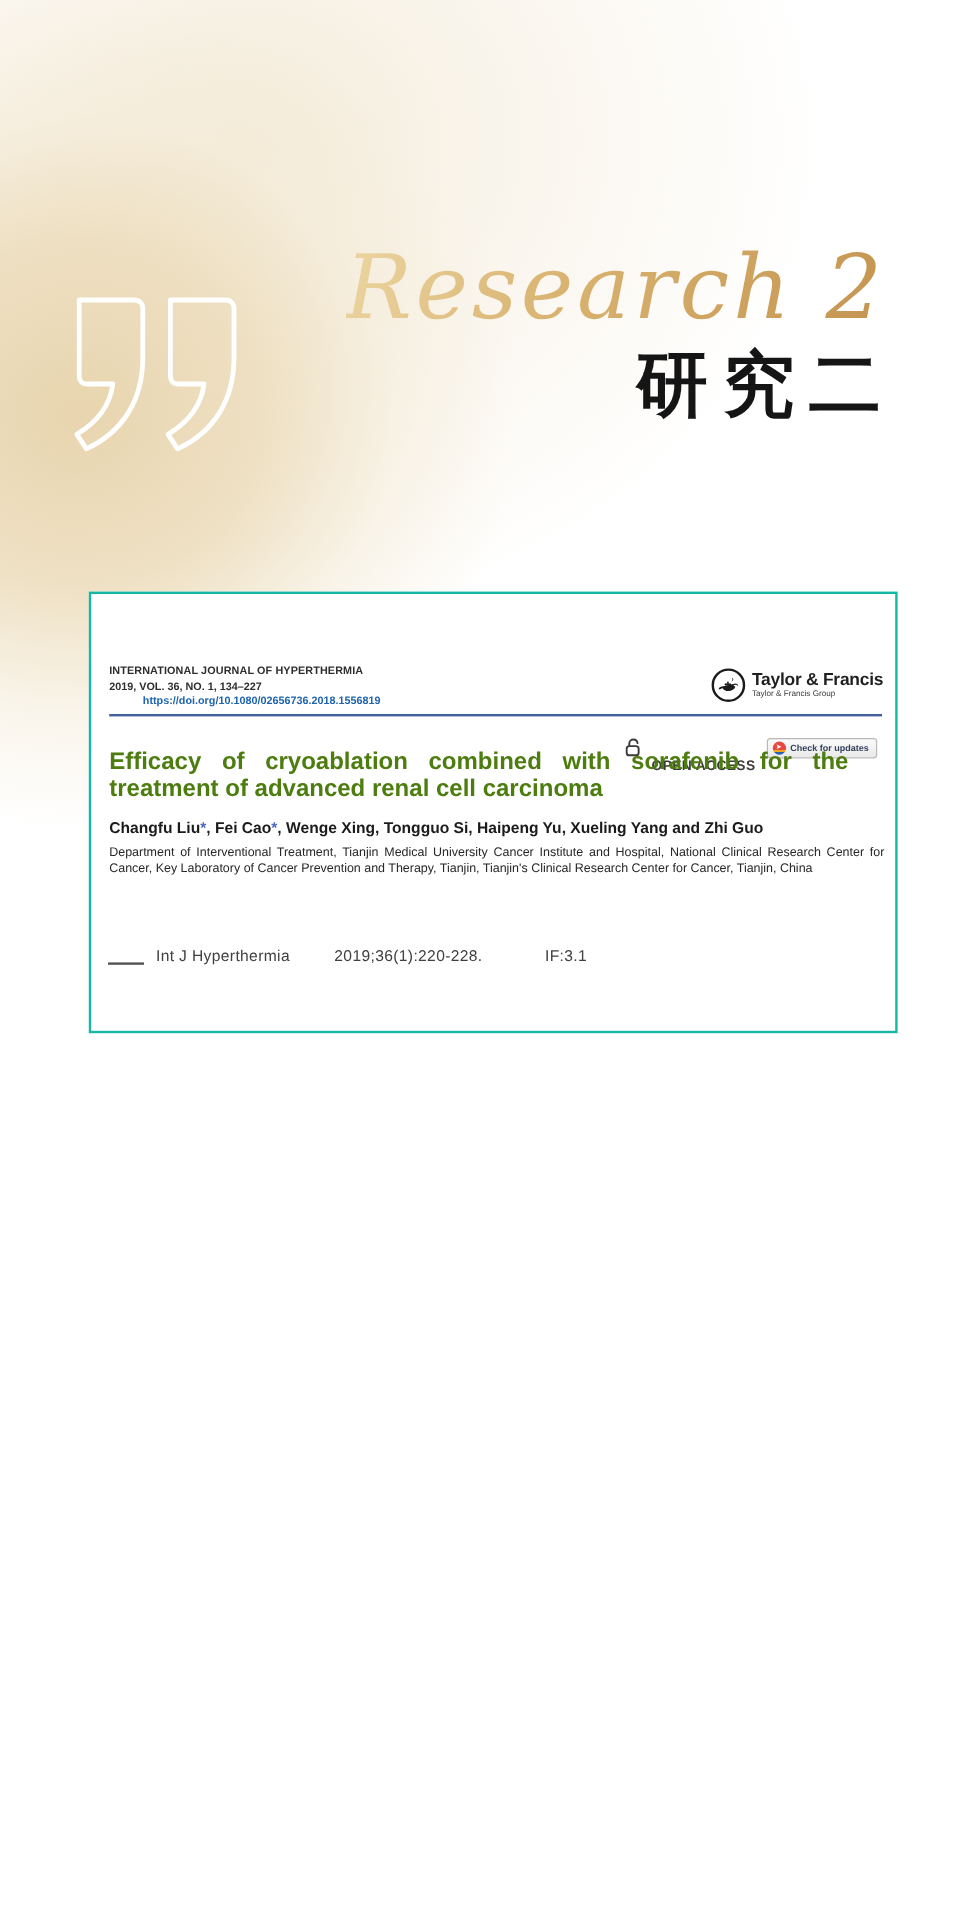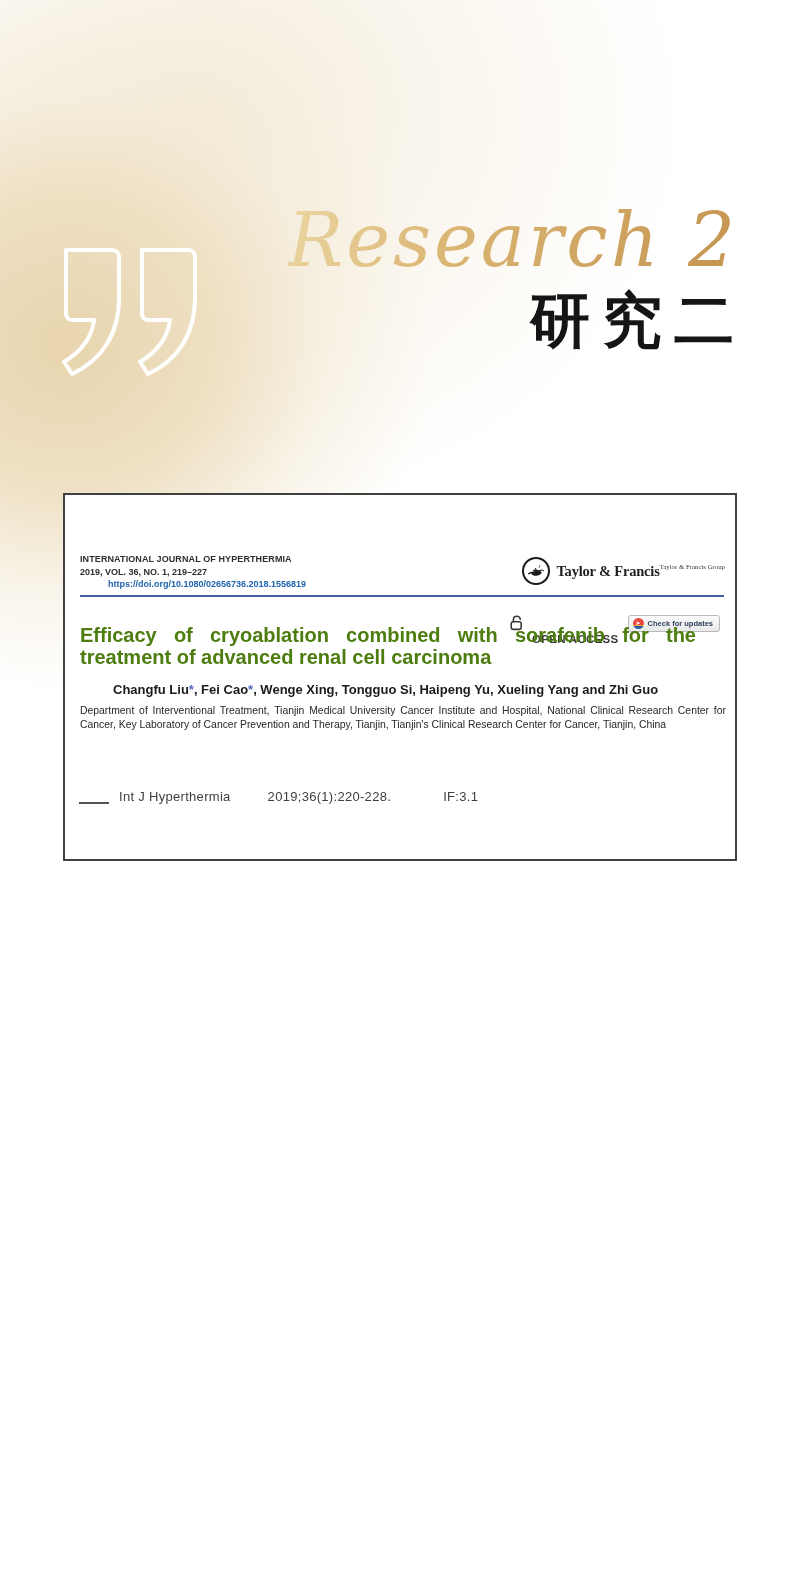--- a/index.html
+++ b/index.html
@@ -25,52 +25,52 @@
     background:linear-gradient(110deg,#ecd6a2 0%,#d9b371 40%,#c49450 100%);
     -webkit-background-clip:text; background-clip:text; color:transparent;
   }
   .cn-title {
     position:absolute; right:54px; top:288px;
     font-family:"Liberation Serif","DejaVu Serif",serif; font-weight:700;
     font-size:60px; line-height:1.1; letter-spacing:12px; color:#151515; white-space:nowrap;
   }
   
   .paper-card {
-    position:absolute; left:63px; top:493px; width:674px; height:368px;
-    background:#ffffff; border:2px solid #404040;
+    position:absolute; left:74px; top:493px; width:674px; height:368px;
+    background:#ffffff; border:2px solid #14b8a6;
   }
   .journal-block { position:absolute; left:15px; top:58px; line-height:12.5px; }
   .journal-name   { font-size:9px;  font-weight:700; color:#2e2e2e; letter-spacing:0.1px; }
   .journal-issue  { font-size:9px;  font-weight:700; color:#2e2e2e; }
   .journal-doi    { font-size:9px;  font-weight:700; color:#1e63ad;padding-left:28px; }
   .tf-block { position:absolute; right:10px; top:62px; display:flex; align-items:center; gap:6px; }
   .tf-circle { width:28px; height:28px; border:2.4px solid #1b1b1b; border-radius:50%;
                display:flex; align-items:center; justify-content:center; flex:0 0 auto; }
-  .tf-texts { display:flex; flex-direction:row;font-family:Liberation Serif, serif; }
+  .tf-texts { display:flex; flex-direction:column; }
   .tf-name  { font-size:14.5px; font-weight:700; color:#1f1f1f; letter-spacing:-0.2px; line-height:16px; }
   .tf-group { font-size:6.8px; color:#3a3a3a; line-height:8px; }
   .blue-rule { position:absolute; left:15px; top:100px; width:644px; height:2px; background:#41619f; }
   .oa-row { position:absolute; right:15px; top:106px; display:flex; align-items:center; gap:9px; }
   .oa-label { font-size:11.5px; font-weight:600; color:#3b3b3b; letter-spacing:0.3px;margin-top:32px; }
   .updates-badge {
     display:flex; align-items:center; gap:4px; height:17px; padding:0 6px 0 4px;
     background:linear-gradient(#fbfbfb,#e9e9e9); border:1px solid #b9b9b9; border-radius:3px;
   }
   .crossmark-dot {
     width:11px; height:11px; border-radius:50%;
     background:linear-gradient(180deg,#e8483f 0 62%, #f2a71f 62% 76%, #2b5fae 76% 100%);
     display:flex; align-items:center; justify-content:center;
     color:#ffffff; font-size:6px; line-height:1;
   }
   .updates-label { font-size:7.5px; color:#33415c; font-weight:600; }
   .article-title {
     position:absolute; left:15px; top:129px; width:616px;
     font-size:20px; font-weight:700; color:#4d7c0f; line-height:22px; text-align:justify;
   }
-  .authors-line { position:absolute; left:15px; top:187px; font-size:13px; font-weight:700; color:#1b1b1b;margin-left:33px; }
+  .authors-line { position:absolute; left:15px; top:187px; font-size:13px; font-weight:700; color:#1b1b1b; }
   .author-star { color:#4f6bc0; font-weight:700; }
   .affiliation {
     position:absolute; left:15px; top:209px; width:646px;
     font-size:10.4px; color:#272727; line-height:13.5px; text-align:justify;
   }
   .citation-row {
     position:absolute; left:14px; top:294px; display:flex; align-items:flex-end;
     font-size:13px; color:#404040; letter-spacing:0.3px;
   }
   .citation-dash { width:30px; height:2px; background:#545454; margin-right:10px; }
@@ -98,21 +98,21 @@
     </svg>
   </div>
 
   <div class="script-title">Research 2</div>
   <div class="cn-title">研究二</div>
 
   <div class="paper-card">
 
     <div class="journal-block">
       <div class="journal-name">INTERNATIONAL JOURNAL OF HYPERTHERMIA</div>
-      <div class="journal-issue">2019, VOL. 36, NO. 1, 219–227</div>
+      <div class="journal-issue">2019, VOL. 36, NO. 1, 134–227</div>
       <div class="journal-doi">https://doi.org/10.1080/02656736.2018.1556819</div>
     </div>
 
     <div class="tf-block">
       <div class="tf-circle">
         <svg width="20" height="20" viewBox="0 0 24 24" xmlns="http://www.w3.org/2000/svg">
           <path d="M4.5 13.5 C3 14 2.2 15 2.4 16.2 C3.8 16 5 15.4 5.9 14.7 C7 16.6 9.3 17.8 12 17.8 C15.4 17.8 18.2 16 19 13.5 L17 12.2 C17.6 11.6 18.6 11.3 19.9 11.5 L21.8 12.8 C21.6 11.2 20.6 10.3 19.2 10.2 Z" fill="#1b1b1b"></path>
           <ellipse cx="11.5" cy="11.2" rx="3.4" ry="1.1" fill="#1b1b1b"></ellipse>
           <circle cx="11.5" cy="9.3" r="0.9" fill="#1b1b1b"></circle>
           <path d="M15.5 8 C16.8 7 16.6 5.6 15.6 4.8" stroke="#1b1b1b" stroke-width="0.9" fill="none"></path>

